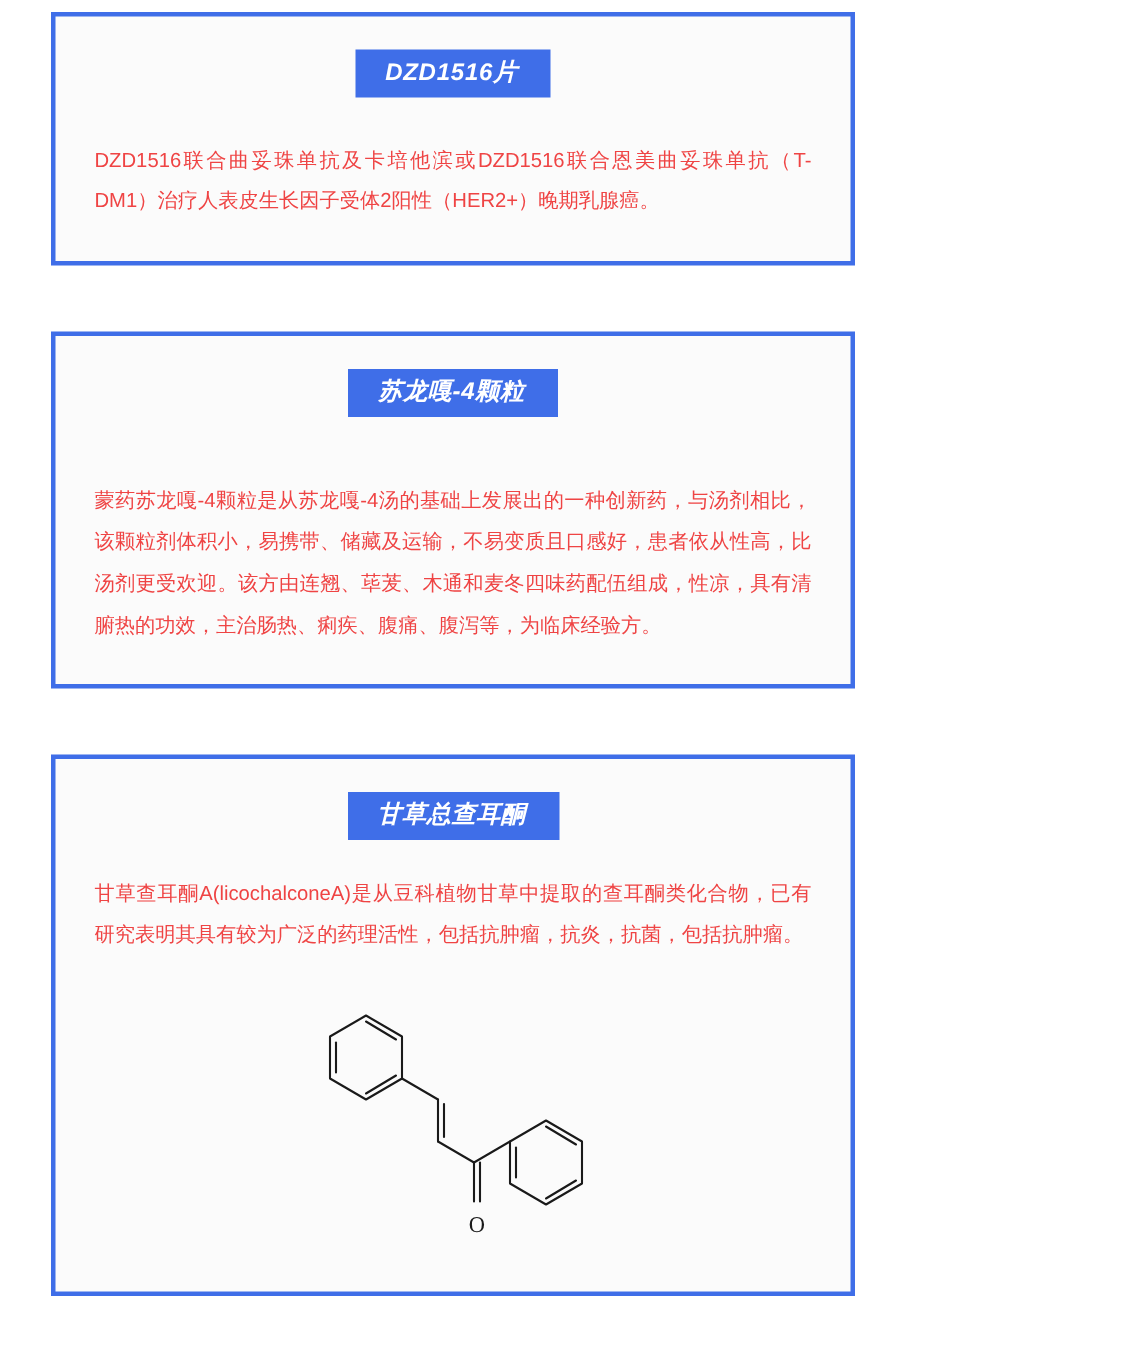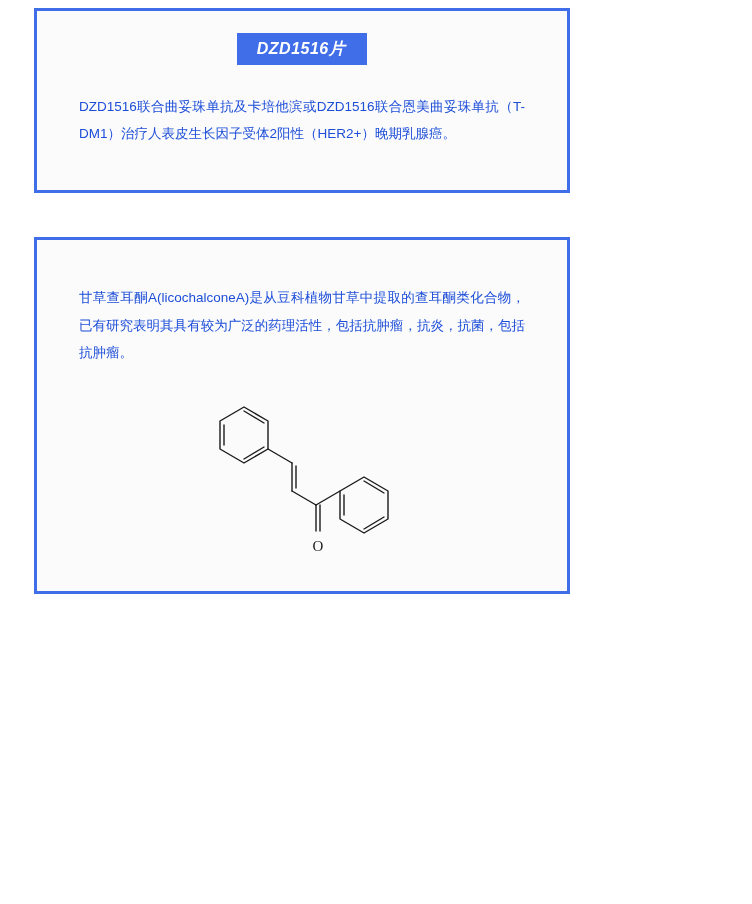--- a/index.html
+++ b/index.html
@@ -38,23 +38,23 @@
     font-style: italic;
     font-weight: bold;
     font-size: 16px;
     letter-spacing: 0.5px;
     padding: 7px 22px 7px 20px;
     line-height: 1.1;
   }
   .body-text {
     font-size: 13.5px;
     line-height: 2.05;
-    color: #1d4ed8;
+    color: #ef4444;
     text-align: justify;
-    margin: 16px;
+    margin: 0;
     padding: 0 6px;
   }
   .card-1 .body-text {
     margin-top: 28px;
   }
   .card-2 .body-text {
     margin-top: 42px;
   }
   .card-3 .body-text {
     margin-top: 22px;
@@ -74,22 +74,31 @@
 
 <div class="page">
 
   <div class="card card-1">
     <div class="title-wrap">
       <span class="title-badge">DZD1516片</span>
     </div>
     <p class="body-text">DZD1516联合曲妥珠单抗及卡培他滨或DZD1516联合恩美曲妥珠单抗（T-DM1）治疗人表皮生长因子受体2阳性（HER2+）晚期乳腺癌。</p>
   </div>
 
+  <div class="card card-2">
+    <div class="title-wrap">
+      <span class="title-badge">苏龙嘎-4颗粒</span>
+    </div>
+    <p class="body-text">蒙药苏龙嘎-4颗粒是从苏龙嘎-4汤的基础上发展出的一种创新药，与汤剂相比，该颗粒剂体积小，易携带、储藏及运输，不易变质且口感好，患者依从性高，比汤剂更受欢迎。该方由连翘、荜茇、木通和麦冬四味药配伍组成，性凉，具有清腑热的功效，主治肠热、痢疾、腹痛、腹泻等，为临床经验方。</p>
+  </div>
 
   <div class="card card-3">
+    <div class="title-wrap">
+      <span class="title-badge">甘草总查耳酮</span>
+    </div>
     <p class="body-text">甘草查耳酮A(licochalconeA)是从豆科植物甘草中提取的查耳酮类化合物，已有研究表明其具有较为广泛的药理活性，包括抗肿瘤，抗炎，抗菌，包括抗肿瘤。</p>
     <div class="structure-wrap">
       <svg width="240" height="180" viewBox="0 0 240 180">
         <g fill="none" stroke="#1a1a1a" stroke-width="1.4" stroke-linecap="round" stroke-linejoin="round">
 
           <polygon points="38,36 62,22 86,36 86,64 62,78 38,64"></polygon>
           <line x1="42" y1="40" x2="42" y2="60"></line>
           <line x1="62" y1="26" x2="82" y2="38"></line>
           <line x1="82" y1="62" x2="62" y2="74"></line>
 

